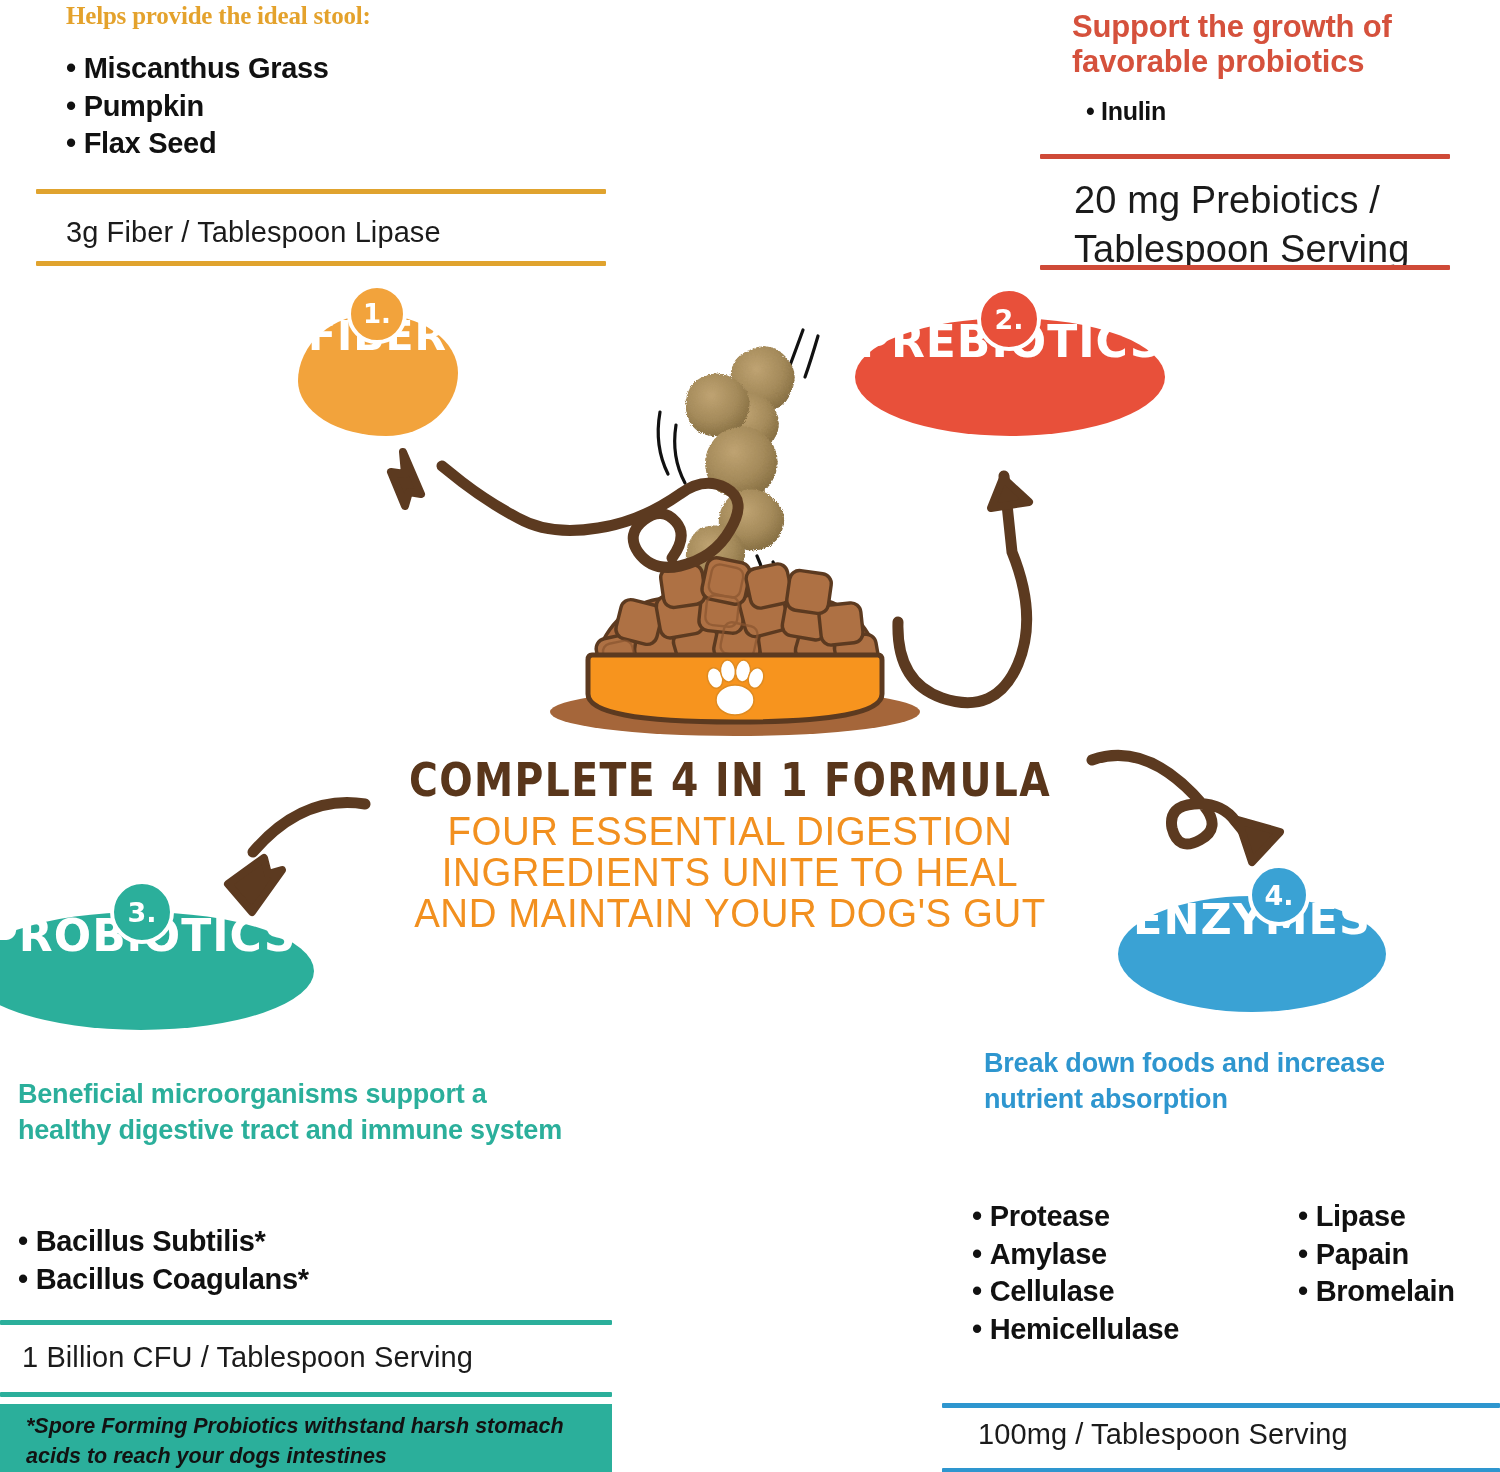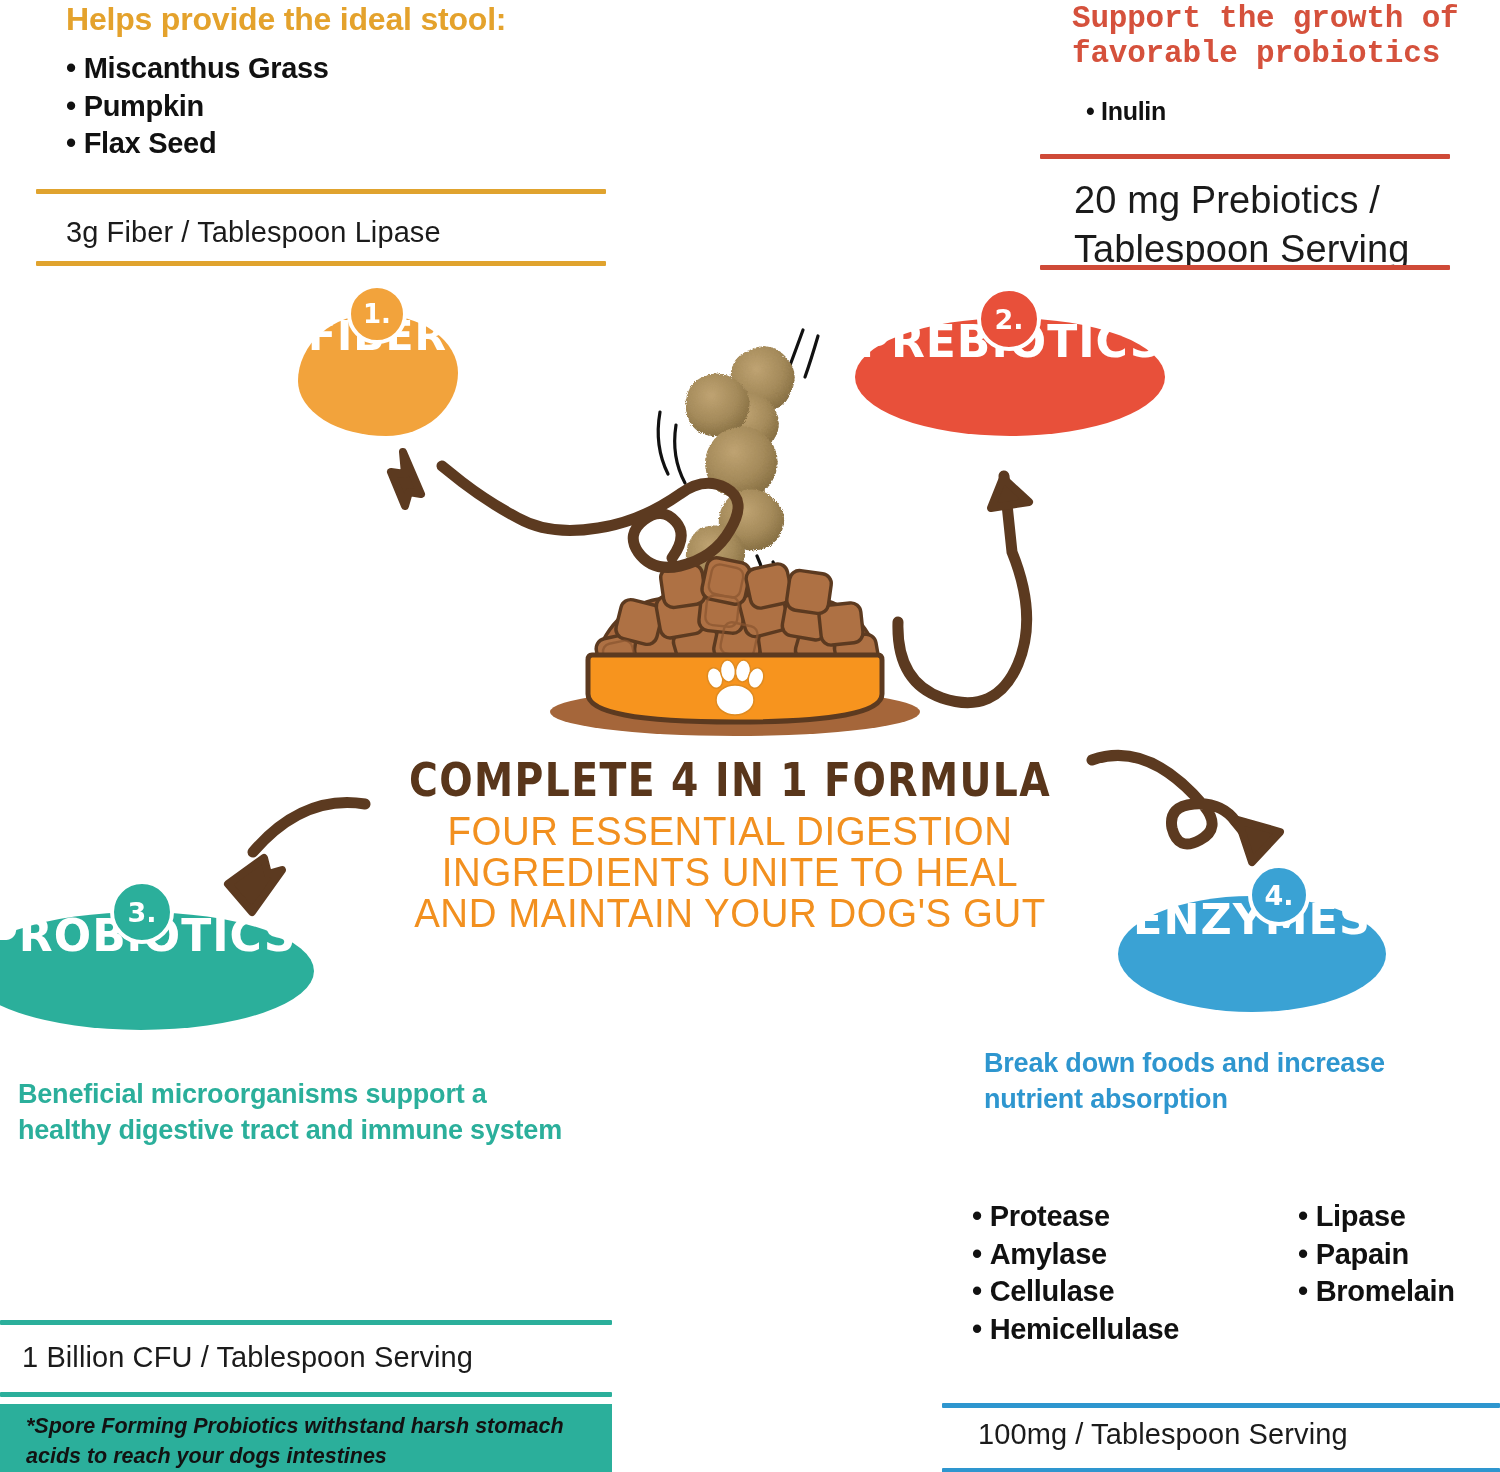--- a/index.html
+++ b/index.html
@@ -13,29 +13,29 @@
   .stage { position:absolute; inset:0; }
 
   
   .hd { font-weight: bold; line-height: 1.12; letter-spacing:-0.2px; }
   .bul { font-weight: bold; color:#111; line-height:1.30; letter-spacing:-0.3px; }
   .serving { color:#1b1b1b; font-weight:400; letter-spacing:0.1px; }
   .rule { position:absolute; border-radius:1px; }
 
   
   #fiber-block { position:absolute; left:0; top:0; width:620px; }
-  #fiber-heading { position:absolute; left:66px; top:2px; font-size:32px; color:#E4A22C; }
+  #fiber-heading { position:absolute; left:66px; top:2px; font-size:25px; color:#E4A22C;font-family:Liberation Serif, serif; }
   #fiber-list { position:absolute; left:66px; top:50px; font-size:29px; }
   #fiber-rule-top { left:36px; top:189px; width:570px; height:5px; background:#E0A32E; }
   #fiber-rule-bot { left:36px; top:261px; width:570px; height:5px; background:#E0A32E; }
   #fiber-serving { position:absolute; left:66px; top:216px; font-size:29px; }
 
   
   #preb-block { position:absolute; left:1020px; top:0; width:480px; }
-  #preb-heading { position:absolute; left:52px; top:2px; width:420px; font-size:31px; color:#D5513C;font-family:Liberation Mono, monospace; }
+  #preb-heading { position:absolute; left:52px; top:10px; width:420px; font-size:31px; color:#D5513C; }
   #preb-list { position:absolute; left:66px; top:95px; font-size:25px; }
   #preb-rule-top { left:1040px; top:154px; width:410px; height:5px; background:#CF4A38; }
   #preb-rule-bot { left:1040px; top:265px; width:410px; height:5px; background:#CF4A38; }
   #preb-serving { position:absolute; left:54px; top:176px; width:400px; font-size:38px; line-height:1.28; }
 
   
   #prob-desc { position:absolute; left:18px; top:1077px; width:560px;
                font-size:27px; font-weight:bold; color:#2BAF9B; line-height:1.32; letter-spacing:-0.2px;}
   #prob-list { position:absolute; left:18px; top:1223px; font-size:29px; }
   #prob-rule-top { left:0; top:1320px; width:612px; height:5px; background:#2BAF9B; }
@@ -291,20 +291,24 @@
 
   <div id="pill-enz" class="pill-wrap">
     <div class="pill">
       <div class="blob"></div>
       <div class="num-circle">4.</div>
       <div class="pill-label">ENZYMES</div>
     </div>
   </div>
 
   <div id="prob-desc">Beneficial microorganisms support a healthy digestive tract and immune system</div>
+  <div id="prob-list">
+    <div class="bul"><span>•&nbsp;</span><span>Bacillus Subtilis*</span></div>
+    <div class="bul"><span>•&nbsp;</span><span>Bacillus Coagulans*</span></div>
+  </div>
   <div id="prob-rule-top" class="rule"></div>
   <div id="prob-serving" class="serving">1 Billion CFU / Tablespoon Serving</div>
   <div id="prob-rule-bot" class="rule"></div>
   <div id="prob-note">
     <div id="prob-note-text">*Spore Forming Probiotics withstand harsh stomach acids to reach your dogs intestines</div>
   </div>
 
   <div id="enz-desc">Break down foods and increase nutrient absorption</div>
   <div id="enz-col-a">
     <div class="bul"><span>•&nbsp;</span><span>Protease</span></div>

